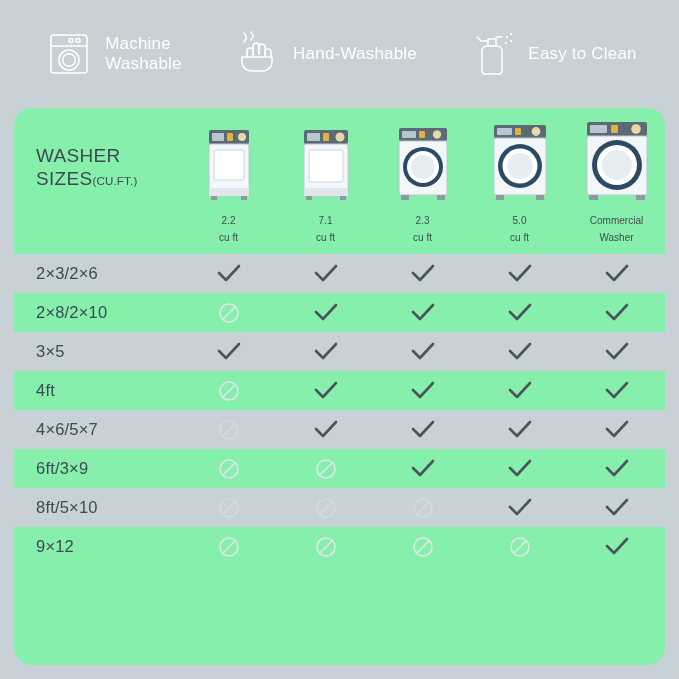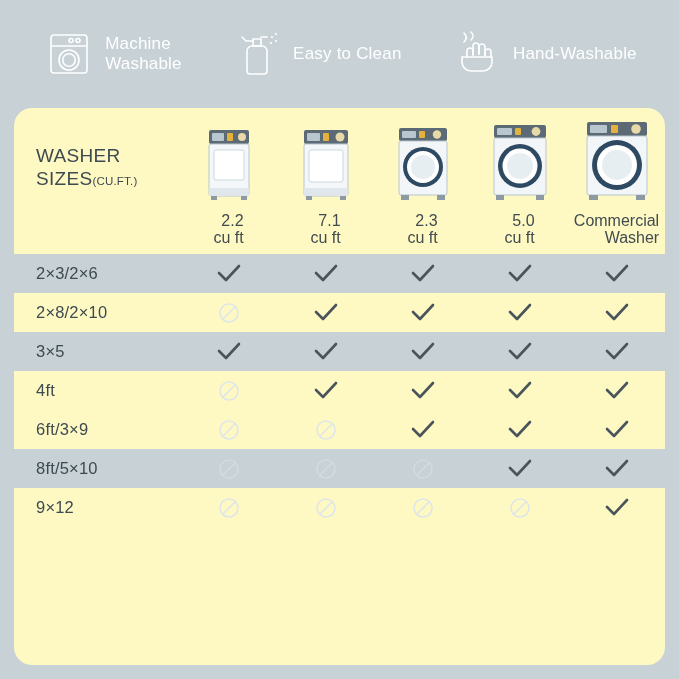--- a/index.html
+++ b/index.html
@@ -54,21 +54,21 @@
     white-space: pre-line;
   }
 
   
   .card {
     position: absolute;
     left: 14px;
     top: 108px;
     width: 651px;
     height: 557px;
-    background: #fef9c3;
+    background: #86efac;
     border-radius: 18px;
     overflow: hidden;
   }
 
   table.matrix {
     width: 100%;
     border-collapse: collapse;
     table-layout: fixed;
   }
   table.matrix col.label-col { width: 166px; }
@@ -89,24 +89,24 @@
     box-sizing: border-box;
   }
   .machine-wrap {
     height: 84px;
     display: flex;
     align-items: flex-end;
     justify-content: center;
   }
   .head-text {
     margin-top: 8px;
-    font-size: 16px;
+    font-size: 10px;
     color: #414b50;
     line-height: 17px;
-    text-align: right;
+    text-align: center;
     white-space: pre-line;
   }
 
   .corner {
     vertical-align: middle;
     text-align: left;
     padding: 0 0 26px 22px;
   }
   .corner-title {
     font-size: 19px;
@@ -155,46 +155,46 @@
           <circle cx="25" cy="31" r="6.3"></circle>
         </svg>
       </span>
       <span class="feature-label">Machine
 Washable</span>
     </div>
 
     <div class="feature">
       <span class="feature-icon">
         <svg width="52" height="52" viewBox="0 0 52 52" fill="none" stroke="#ffffff" stroke-width="1.6" stroke-linecap="round" stroke-linejoin="round">
+          <path d="M11 29 h30 v5 a9 9 0 0 1 -9 9 h-12 a9 9 0 0 1 -9 -9 z"></path>
+          <path d="M16 29 v-6 a3 3 0 0 1 6 0 v4"></path>
+          <path d="M22 27 v-9 a3 3 0 0 1 6 0 v8"></path>
+          <path d="M28 26 v-7 a3 3 0 0 1 6 0 v9"></path>
+          <path d="M34 28 v-4 a3 3 0 0 1 6 0 v5"></path>
+          <path d="M13 14 c3 -3 3 -6 0 -9"></path>
+          <path d="M20 12 c3 -3 3 -5 0 -8"></path>
+        </svg>
+      </span>
+      <span class="feature-label">Hand-Washable</span>
+    </div>
+
+    <div class="feature">
+      <span class="feature-icon">
+        <svg width="52" height="52" viewBox="0 0 52 52" fill="none" stroke="#ffffff" stroke-width="1.6" stroke-linecap="round" stroke-linejoin="round">
           <path d="M21 18 h10 a5 5 0 0 1 5 5 v20 a3 3 0 0 1 -3 3 h-14 a3 3 0 0 1 -3 -3 v-20 a5 5 0 0 1 5 -5 z"></path>
           <rect x="22" y="11" width="8" height="7"></rect>
           <path d="M22 13 h-7 l-4 -4"></path>
           <path d="M30 9 h6"></path>
           <circle cx="41" cy="9" r="1.1" fill="#ffffff" stroke="none"></circle>
           <circle cx="45" cy="13" r="1.1" fill="#ffffff" stroke="none"></circle>
           <circle cx="40" cy="15" r="1.1" fill="#ffffff" stroke="none"></circle>
           <circle cx="45" cy="6" r="1.1" fill="#ffffff" stroke="none"></circle>
         </svg>
       </span>
       <span class="feature-label">Easy to Clean</span>
-    </div>
-
-    <div class="feature">
-      <span class="feature-icon">
-        <svg width="52" height="52" viewBox="0 0 52 52" fill="none" stroke="#ffffff" stroke-width="1.6" stroke-linecap="round" stroke-linejoin="round">
-          <path d="M11 29 h30 v5 a9 9 0 0 1 -9 9 h-12 a9 9 0 0 1 -9 -9 z"></path>
-          <path d="M16 29 v-6 a3 3 0 0 1 6 0 v4"></path>
-          <path d="M22 27 v-9 a3 3 0 0 1 6 0 v8"></path>
-          <path d="M28 26 v-7 a3 3 0 0 1 6 0 v9"></path>
-          <path d="M34 28 v-4 a3 3 0 0 1 6 0 v5"></path>
-          <path d="M13 14 c3 -3 3 -6 0 -9"></path>
-          <path d="M20 12 c3 -3 3 -5 0 -8"></path>
-        </svg>
-      </span>
-      <span class="feature-label">Hand-Washable</span>
     </div>
 
   </div>
 
   <div class="card">
     <table class="matrix">
       <colgroup>
         <col class="label-col">
         <col class="data-col">
           <col class="data-col">
@@ -430,20 +430,49 @@
                 <path d="M3 10 L10 17 L23 3" fill="none" stroke="#4a555b" stroke-width="2.6" stroke-linecap="round" stroke-linejoin="round"></path>
               </svg>
             </td>
           <td>
               <svg class="check" width="26" height="22" viewBox="0 0 26 22">
                 <path d="M3 10 L10 17 L23 3" fill="none" stroke="#4a555b" stroke-width="2.6" stroke-linecap="round" stroke-linejoin="round"></path>
               </svg>
             </td>
         </tr>
 
+        <tr class="shaded">
+          <td class="row-label">4×6/5×7</td>
+          <td>
+              <svg class="nope" width="22" height="22" viewBox="0 0 22 22">
+                <circle cx="11" cy="11" r="9" fill="none" stroke="#d2dbdf" stroke-width="1.6"></circle>
+                <line x1="5" y1="17" x2="17" y2="5" stroke="#d2dbdf" stroke-width="1.6"></line>
+              </svg>
+            </td>
+          <td>
+              <svg class="check" width="26" height="22" viewBox="0 0 26 22">
+                <path d="M3 10 L10 17 L23 3" fill="none" stroke="#4a555b" stroke-width="2.6" stroke-linecap="round" stroke-linejoin="round"></path>
+              </svg>
+            </td>
+          <td>
+              <svg class="check" width="26" height="22" viewBox="0 0 26 22">
+                <path d="M3 10 L10 17 L23 3" fill="none" stroke="#4a555b" stroke-width="2.6" stroke-linecap="round" stroke-linejoin="round"></path>
+              </svg>
+            </td>
+          <td>
+              <svg class="check" width="26" height="22" viewBox="0 0 26 22">
+                <path d="M3 10 L10 17 L23 3" fill="none" stroke="#4a555b" stroke-width="2.6" stroke-linecap="round" stroke-linejoin="round"></path>
+              </svg>
+            </td>
+          <td>
+              <svg class="check" width="26" height="22" viewBox="0 0 26 22">
+                <path d="M3 10 L10 17 L23 3" fill="none" stroke="#4a555b" stroke-width="2.6" stroke-linecap="round" stroke-linejoin="round"></path>
+              </svg>
+            </td>
+        </tr>
 
         <tr>
           <td class="row-label">6ft/3×9</td>
           <td>
               <svg class="nope" width="22" height="22" viewBox="0 0 22 22">
                 <circle cx="11" cy="11" r="9" fill="none" stroke="#dfe6e9" stroke-width="1.6"></circle>
                 <line x1="5" y1="17" x2="17" y2="5" stroke="#dfe6e9" stroke-width="1.6"></line>
               </svg>
             </td>
           <td>

